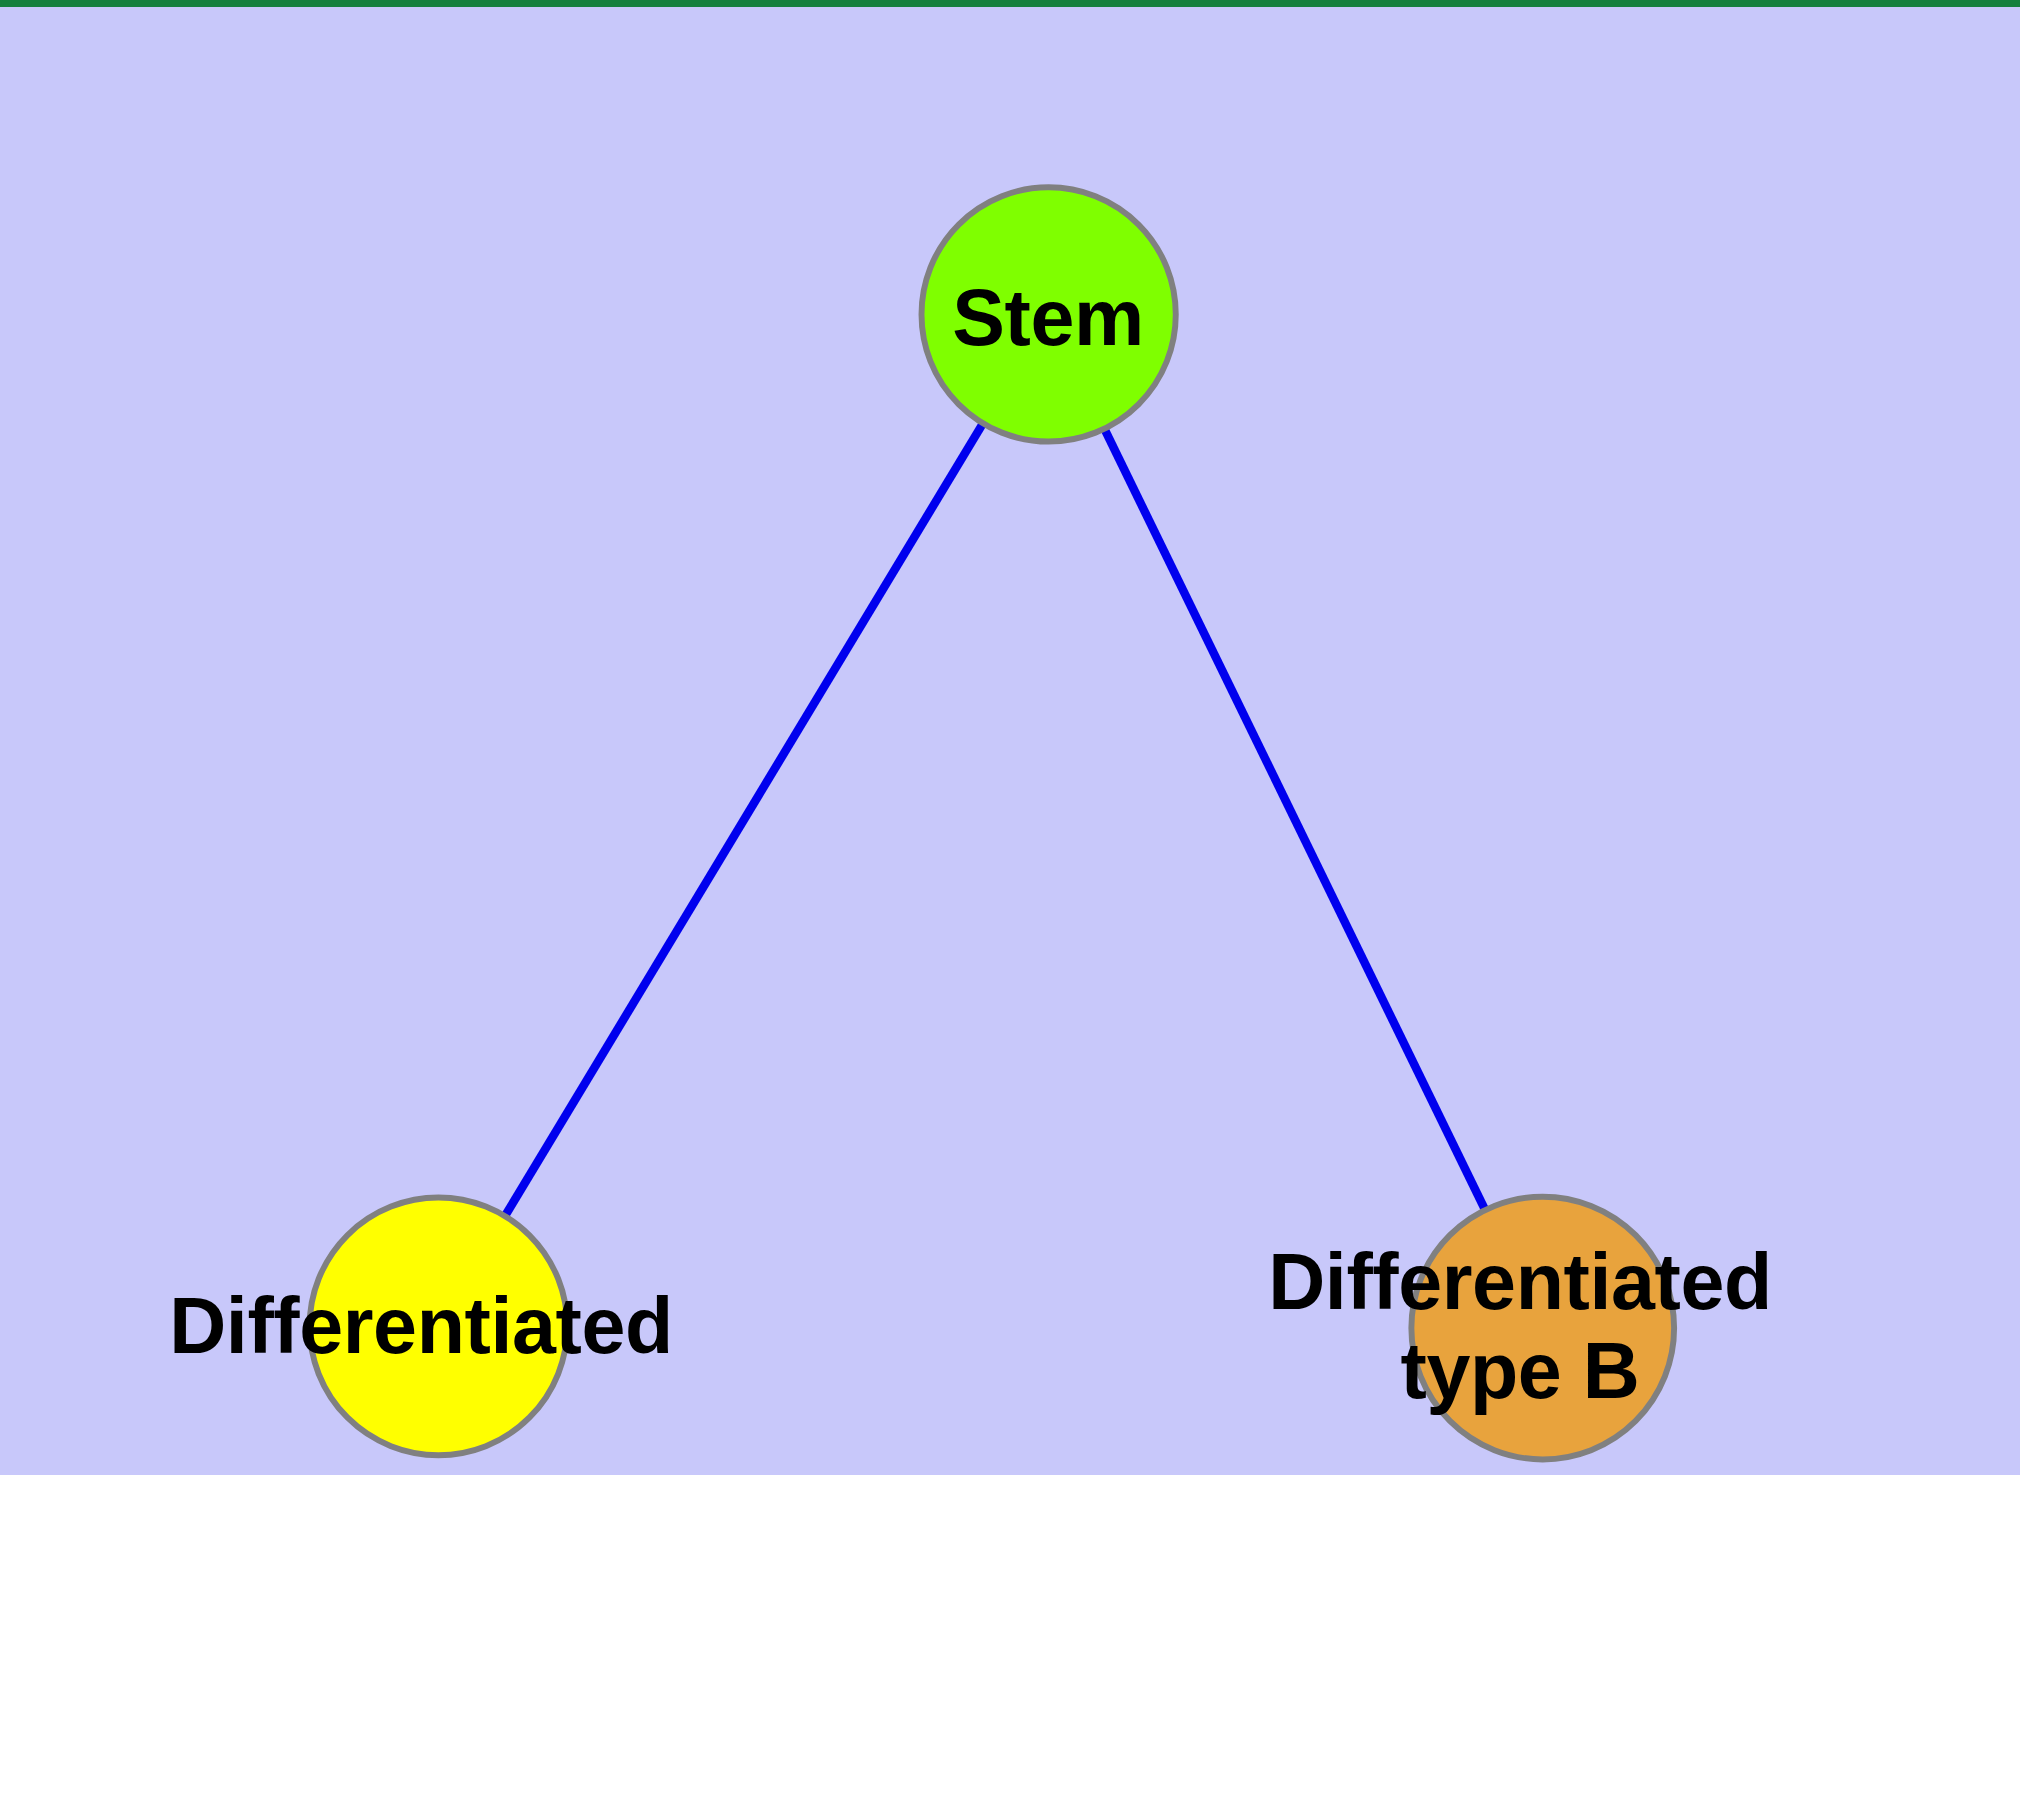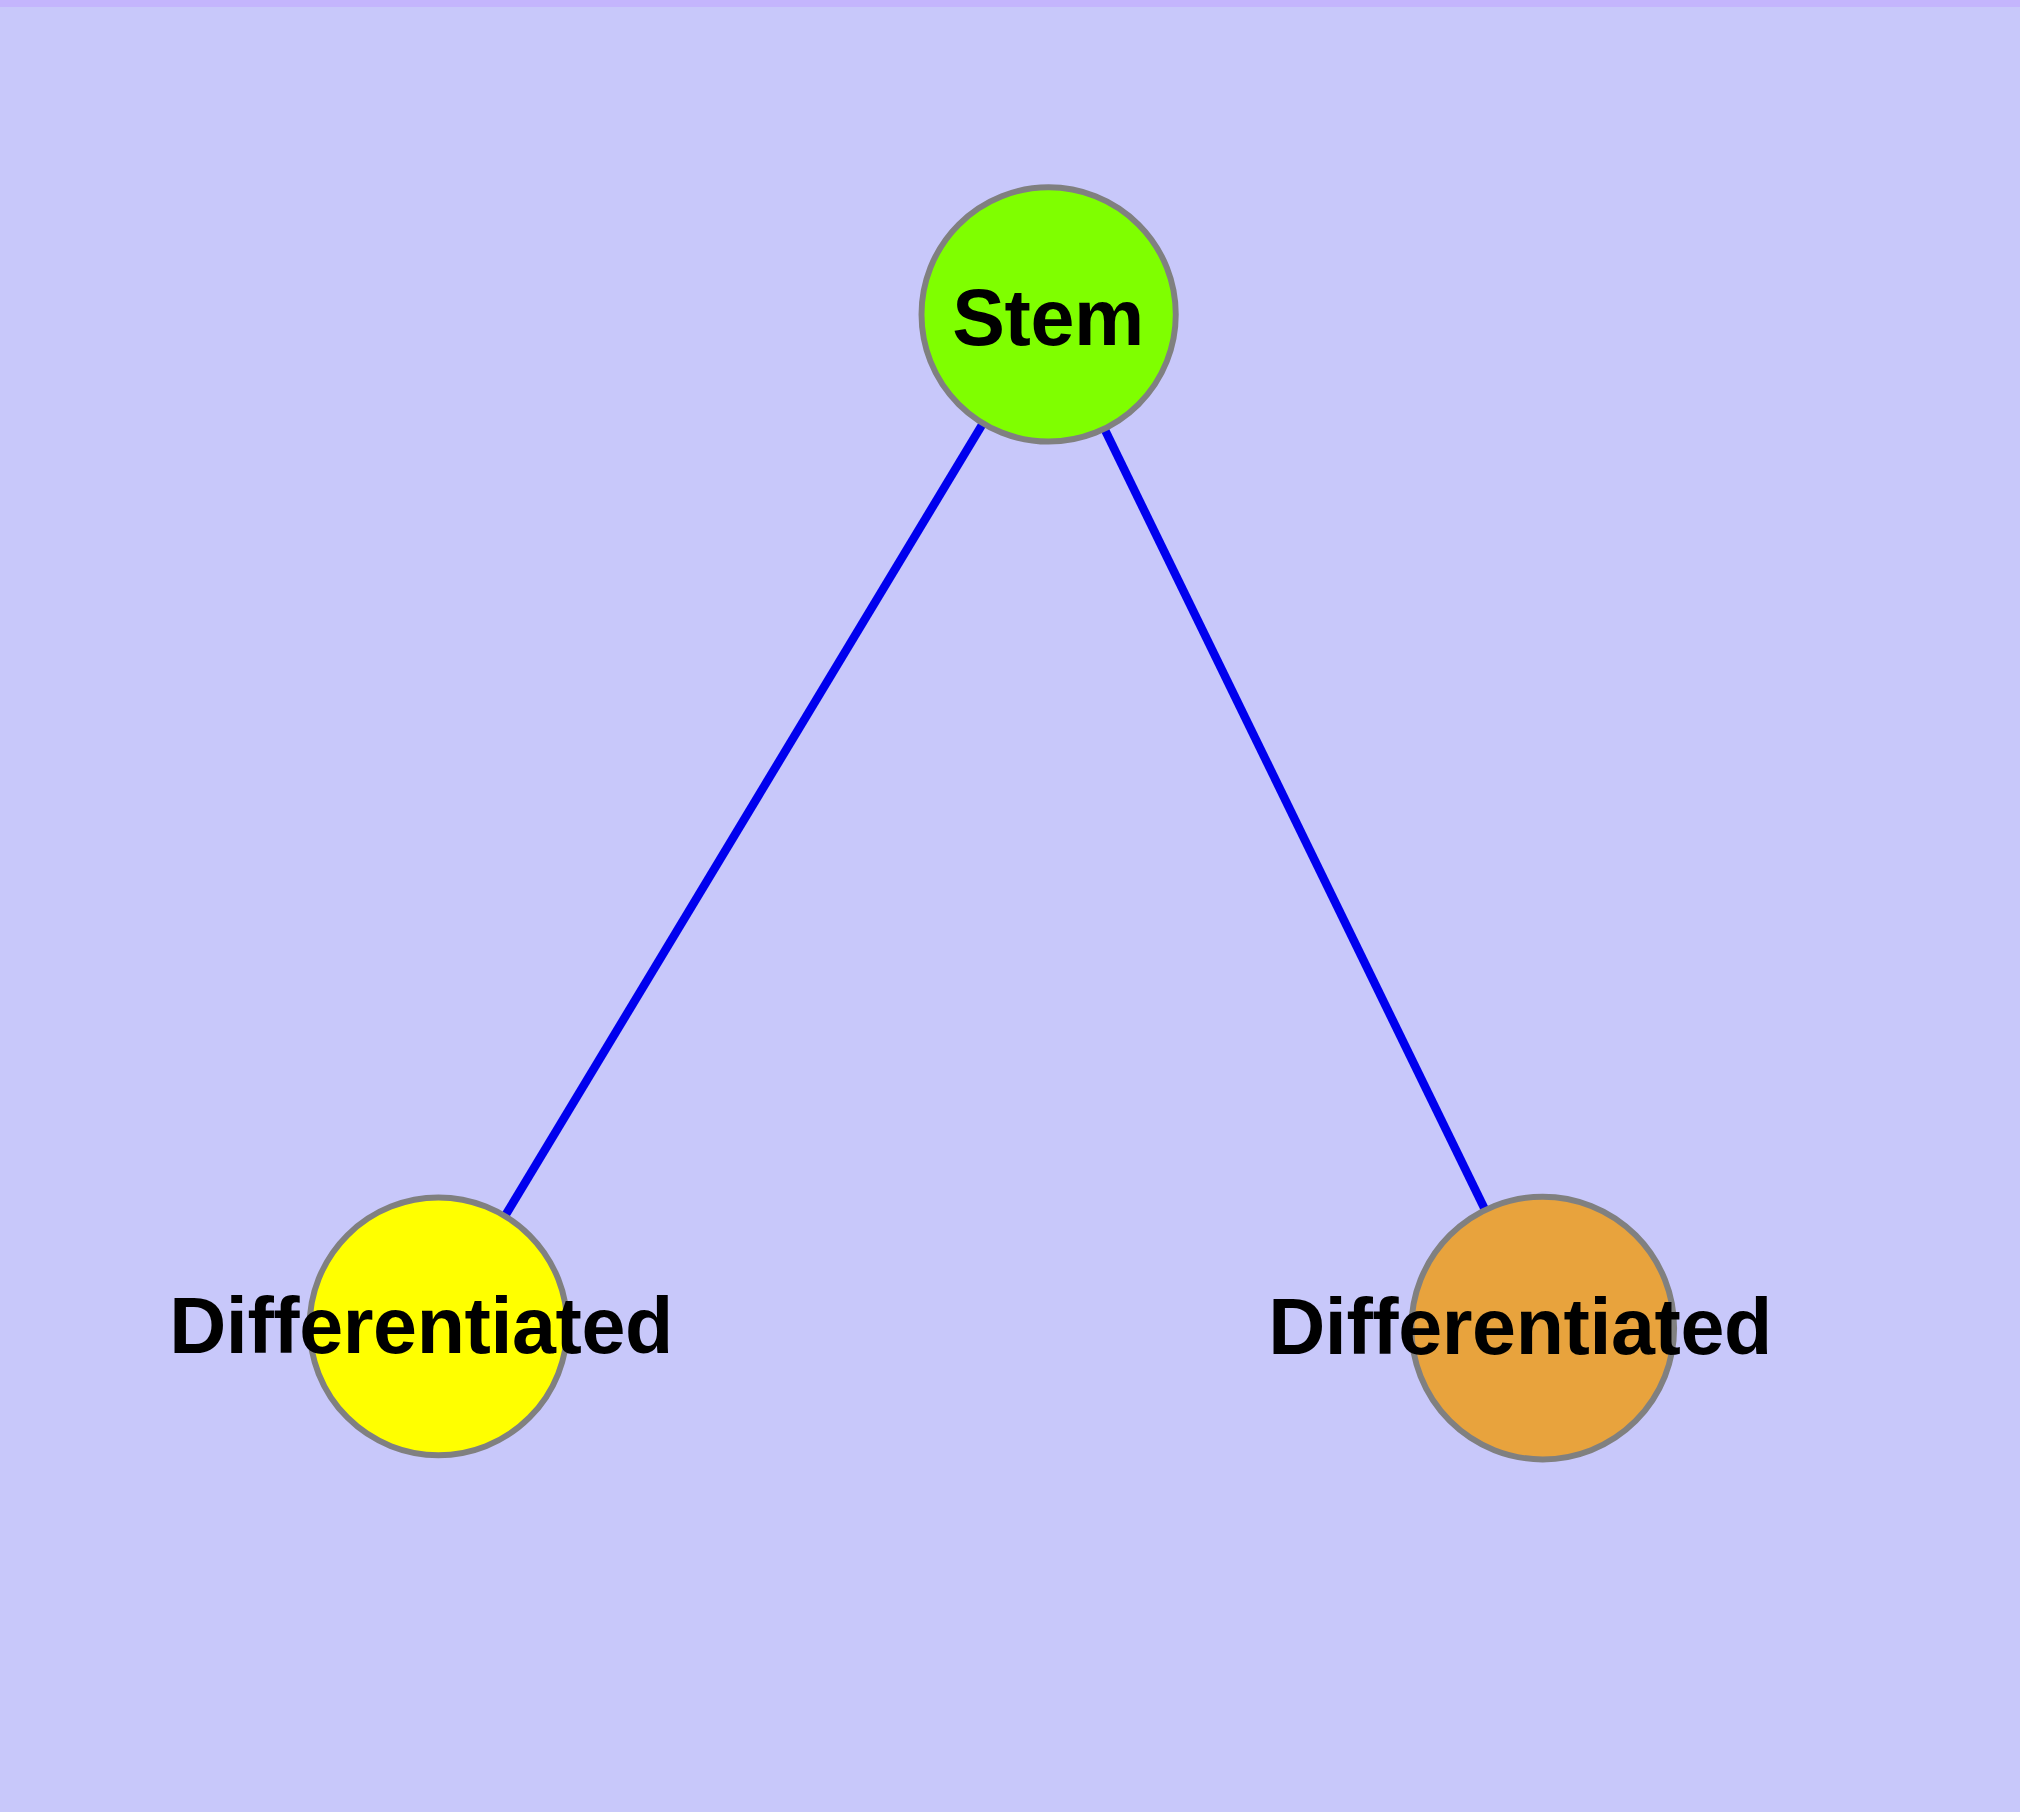--- a/index.html
+++ b/index.html
@@ -4,22 +4,22 @@
 <title>Cell differentiation graph</title>
 <style>
   html, body {
     margin: 0;
     padding: 0;
     background: #ffffff;
   }
   #canvas {
     position: relative;
     width: 2021px;
-    height: 1812px;
-    background: #c4b5fd;
+    height: 1475px;
+    background: #15803d;
     overflow: hidden;
     font-family: "Liberation Sans", sans-serif;
     text-decoration: underline;
   }
   #plot-bg {
     position: absolute;
     left: 0;
     top: 6.8px;
     width: 2021px;
     height: 1805px;
@@ -88,16 +88,17 @@
   <div id="label-stem" class="node-label">
     <div>Stem</div>
   </div>
 
   <div id="label-type-a" class="node-label">
     <div>Differentiated</div>
   </div>
 
   <div id="label-type-b" class="node-label">
     <div>Differentiated</div>
+    <div>type B</div>
   </div>
 
 </div>
 
 
 </body></html>

